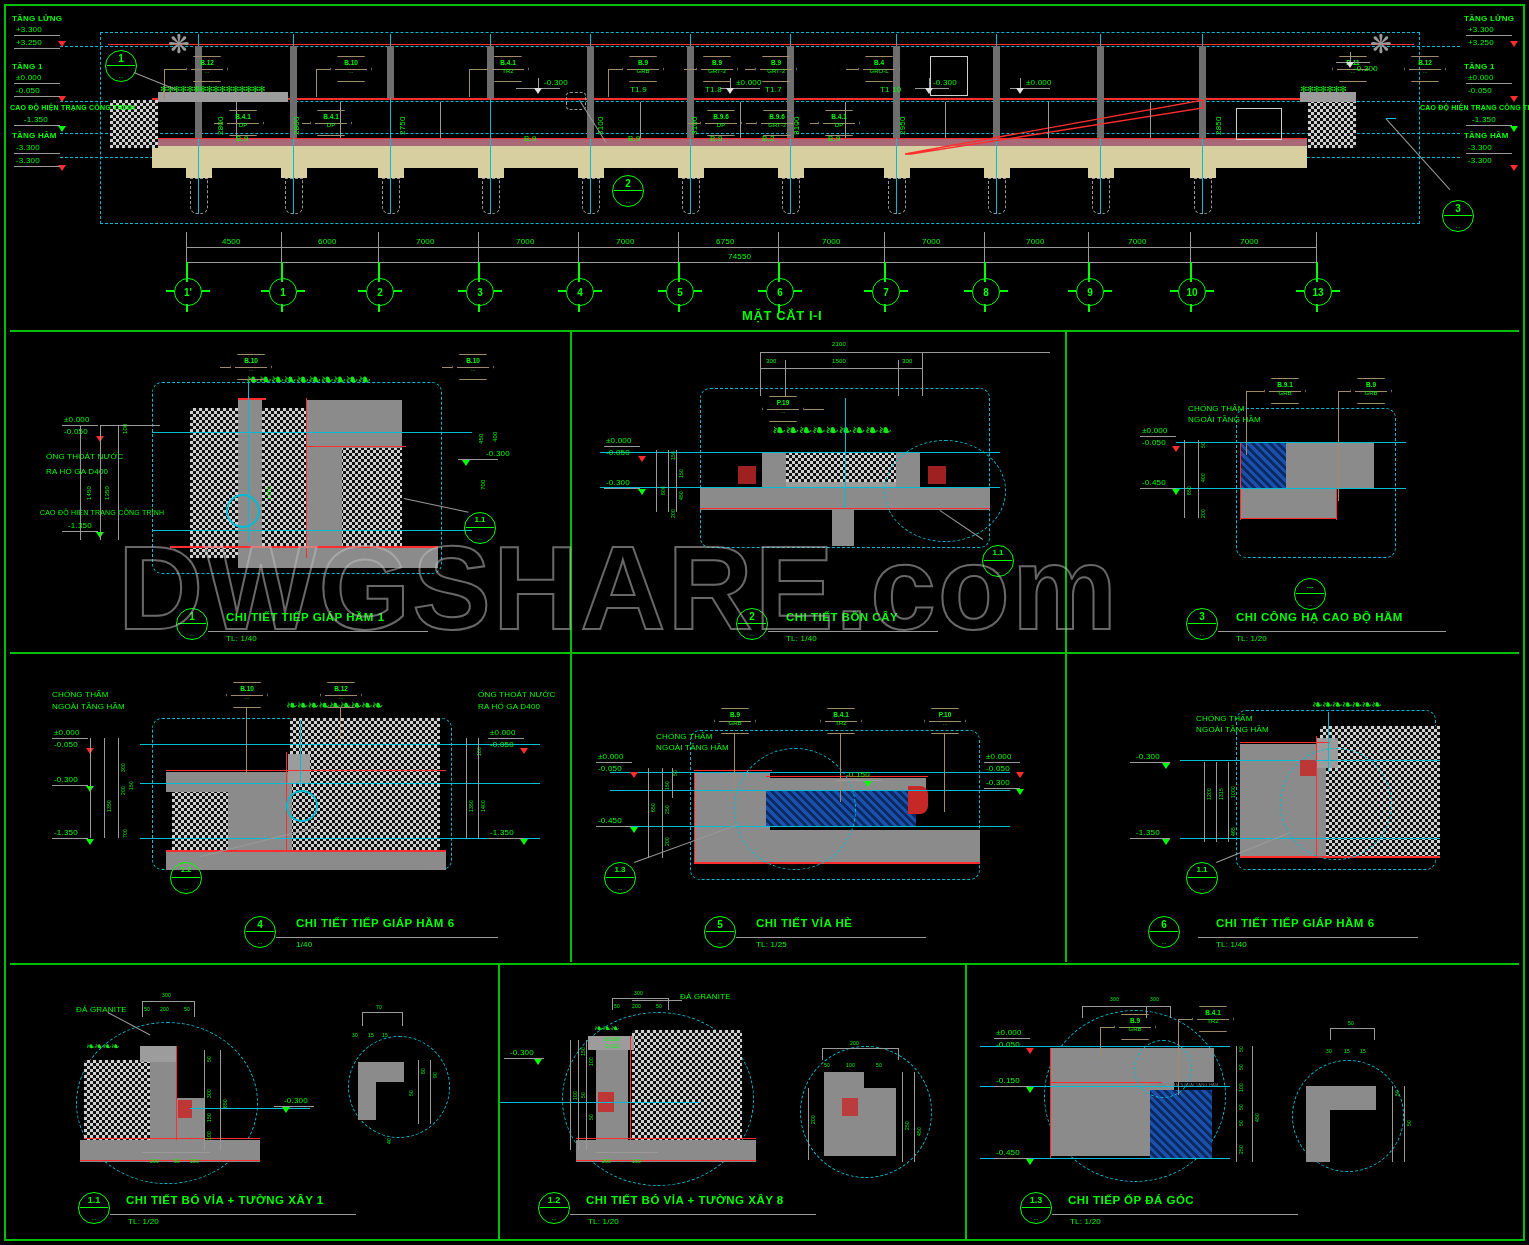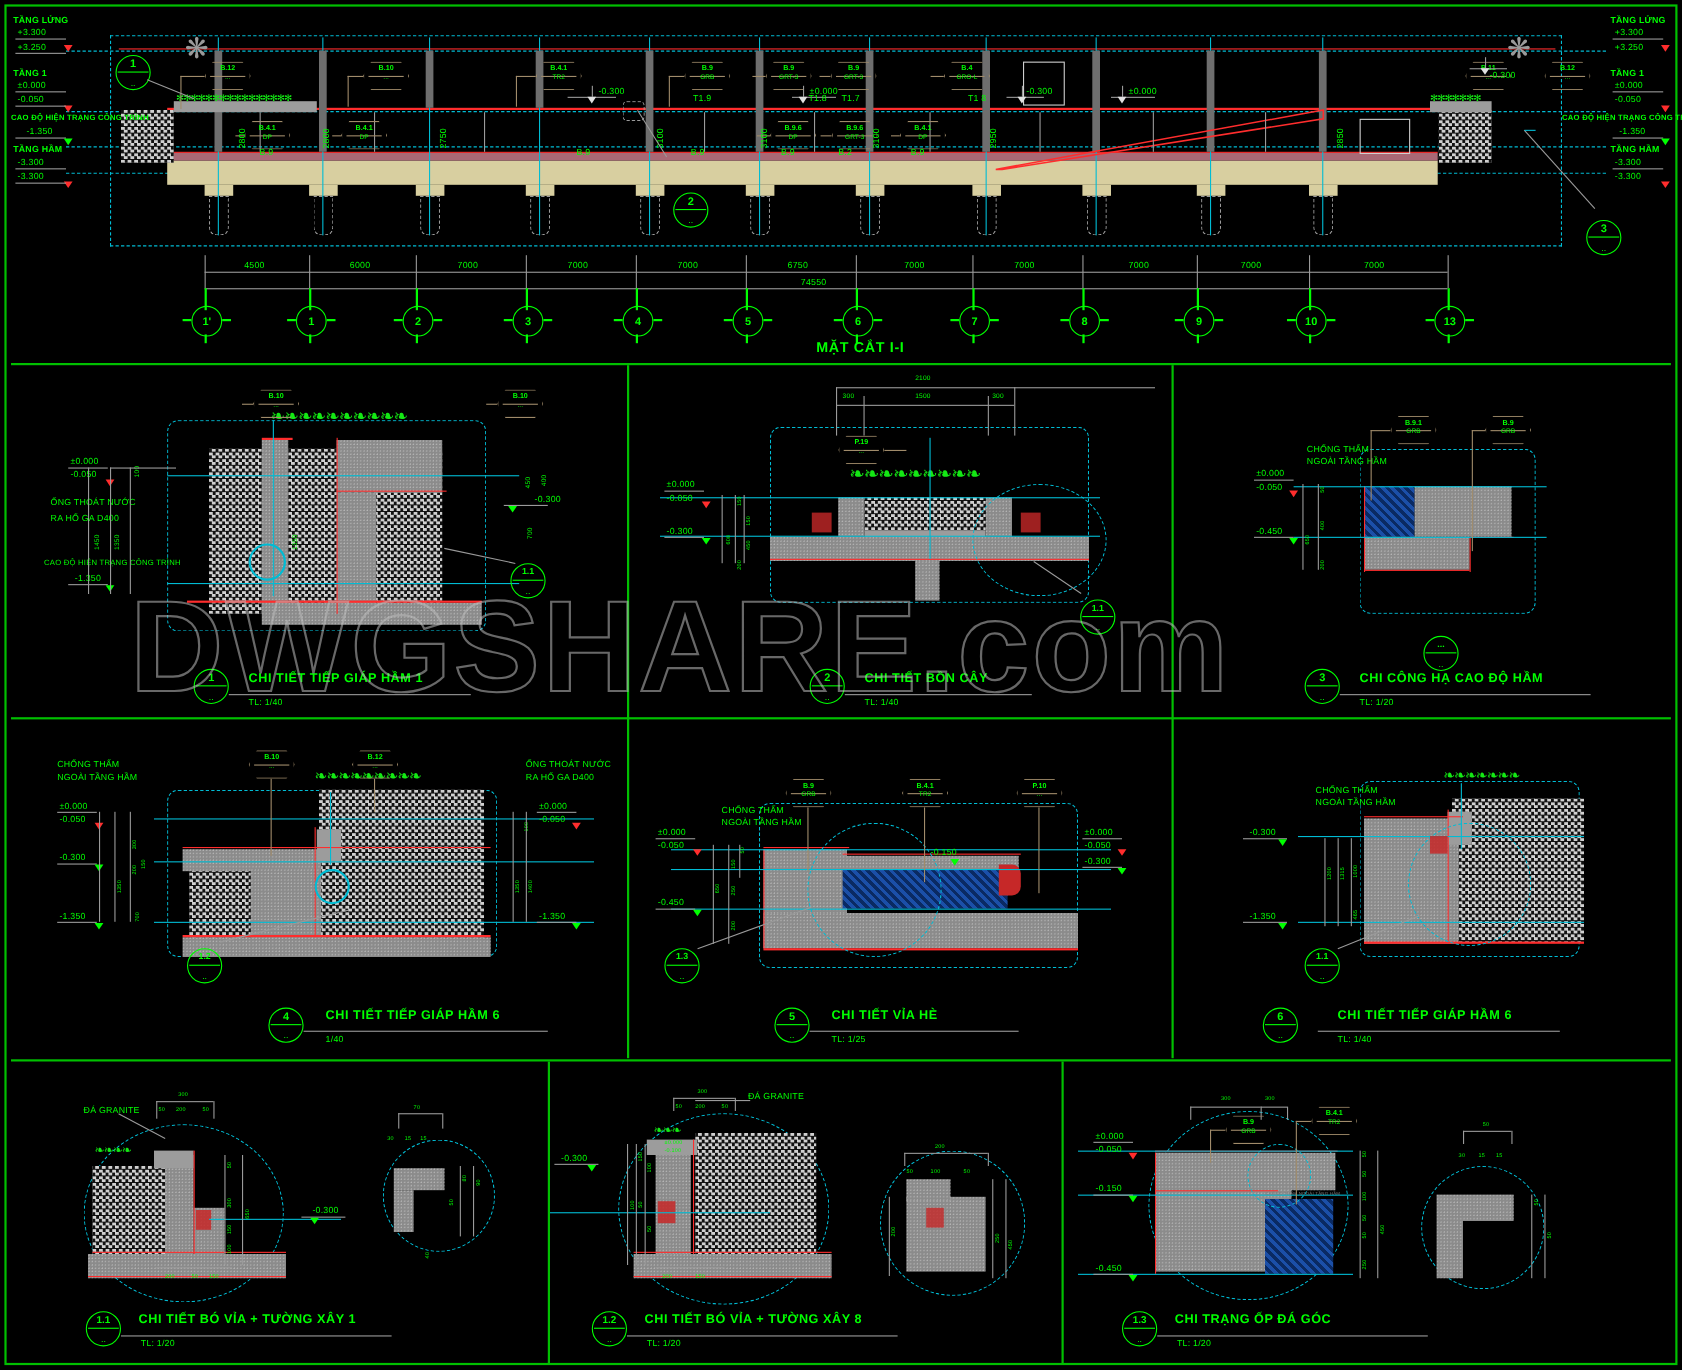--- a/index.html
+++ b/index.html
@@ -371,23 +371,23 @@
       <div class="t" style="left:18px;top:0;">-0.300</div>
     </div>
     <div style="position:absolute;left:1336px;top:52px;">
       <div class="ln" style="left:0;top:10px;width:34px;"></div>
       <div class="lnv" style="left:14px;top:0;height:10px;"></div>
       <div class="lvtri" style="left:10px;top:10px;"></div>
       <div class="t" style="left:18px;top:12px;">-0.300</div>
     </div>
 
     <div class="t" style="left:630px;top:85px;">T1.9</div>
-    <div class="t" style="left:735px;top:85px;">T1.8</div>
+    <div class="t" style="left:705px;top:85px;">T1.8</div>
     <div class="t" style="left:765px;top:85px;">T1.7</div>
-    <div class="t" style="left:880px;top:85px;">T1 8</div>
+    <div class="t" style="left:880px;top:85px;">T1 10</div>
 
     <div class="t" style="left:236px;top:134px;">B.9</div>
     <div class="t" style="left:524px;top:134px;">B.9</div>
     <div class="t" style="left:628px;top:134px;">B.9</div>
     <div class="t" style="left:710px;top:134px;">B.9</div>
     <div class="t" style="left:762px;top:134px;">B.2</div>
     <div class="t" style="left:828px;top:134px;">B.9</div>
 
     <div class="t rot" style="left:216px;top:135px;">2800</div>
     <div class="t rot" style="left:292px;top:135px;">2800</div>
@@ -1122,21 +1122,21 @@
     <div class="t xt" style="left:1360px;top:1048px;">15</div>
     <div class="t rot xt" style="left:1394px;top:1096px;">50</div>
     <div class="t rot xt" style="left:1406px;top:1126px;">50</div>
     <div class="lnv" style="left:1392px;top:1086px;height:76px;"></div>
     <div class="lnv" style="left:1404px;top:1086px;height:76px;"></div>
     <div class="dcall" style="left:1020px;top:1192px;">
       <div class="num" style="font-size:9px;">1.3</div>
       <div class="mid"></div>
         <div class="dots">..</div>
     </div>
-    <div class="t ttl2" style="left:1068px;top:1196px;">CHI TRẠNG ỐP ĐÁ GÓC</div>
+    <div class="t ttl2" style="left:1068px;top:1196px;">CHI TIẾP ỐP ĐÁ GÓC</div>
     <div class="ln" style="left:1052px;top:1214px;width:246px;"></div>
     <div class="t" style="left:1070px;top:1217px;">TL: 1/20</div>
   </div>
 
   <div id="wm">
     <div class="wt" style="left:118px;top:520px;">DWGSHARE.com</div>
   </div>
 
 </div>
 

